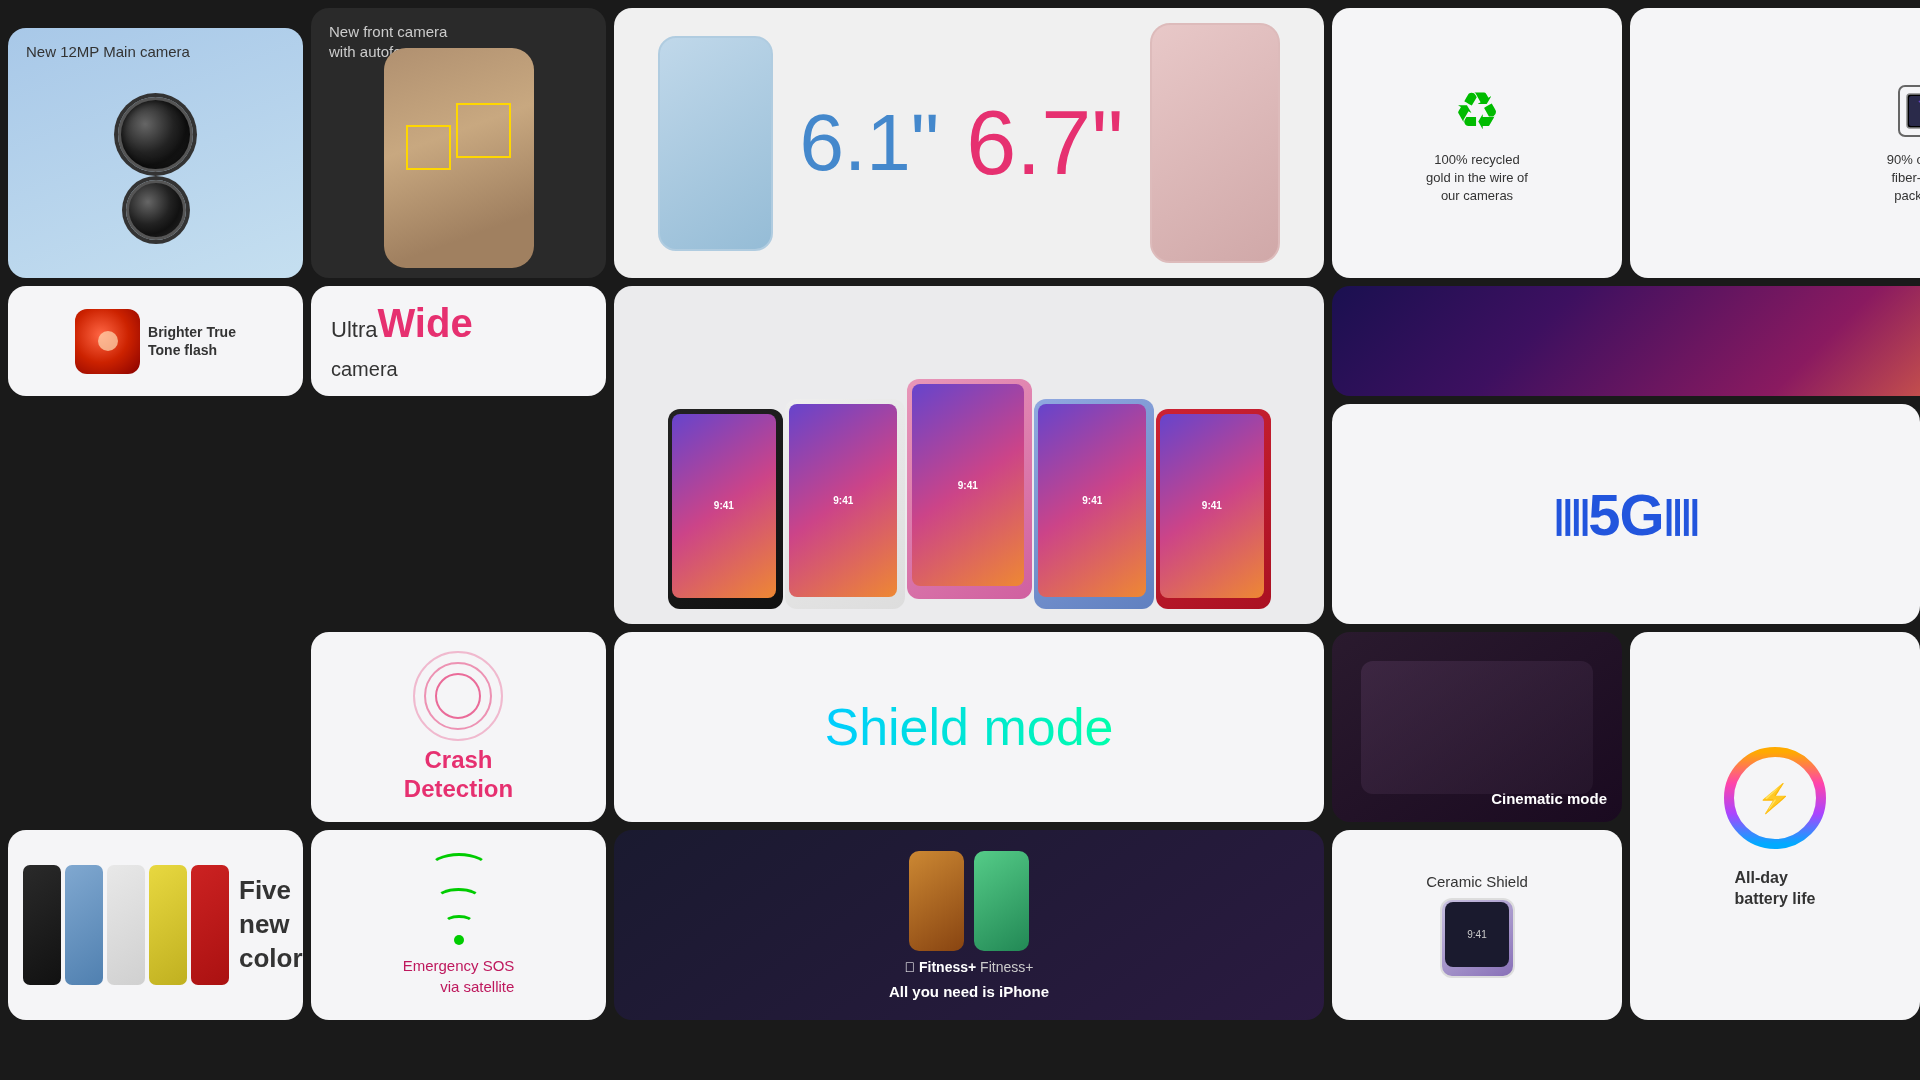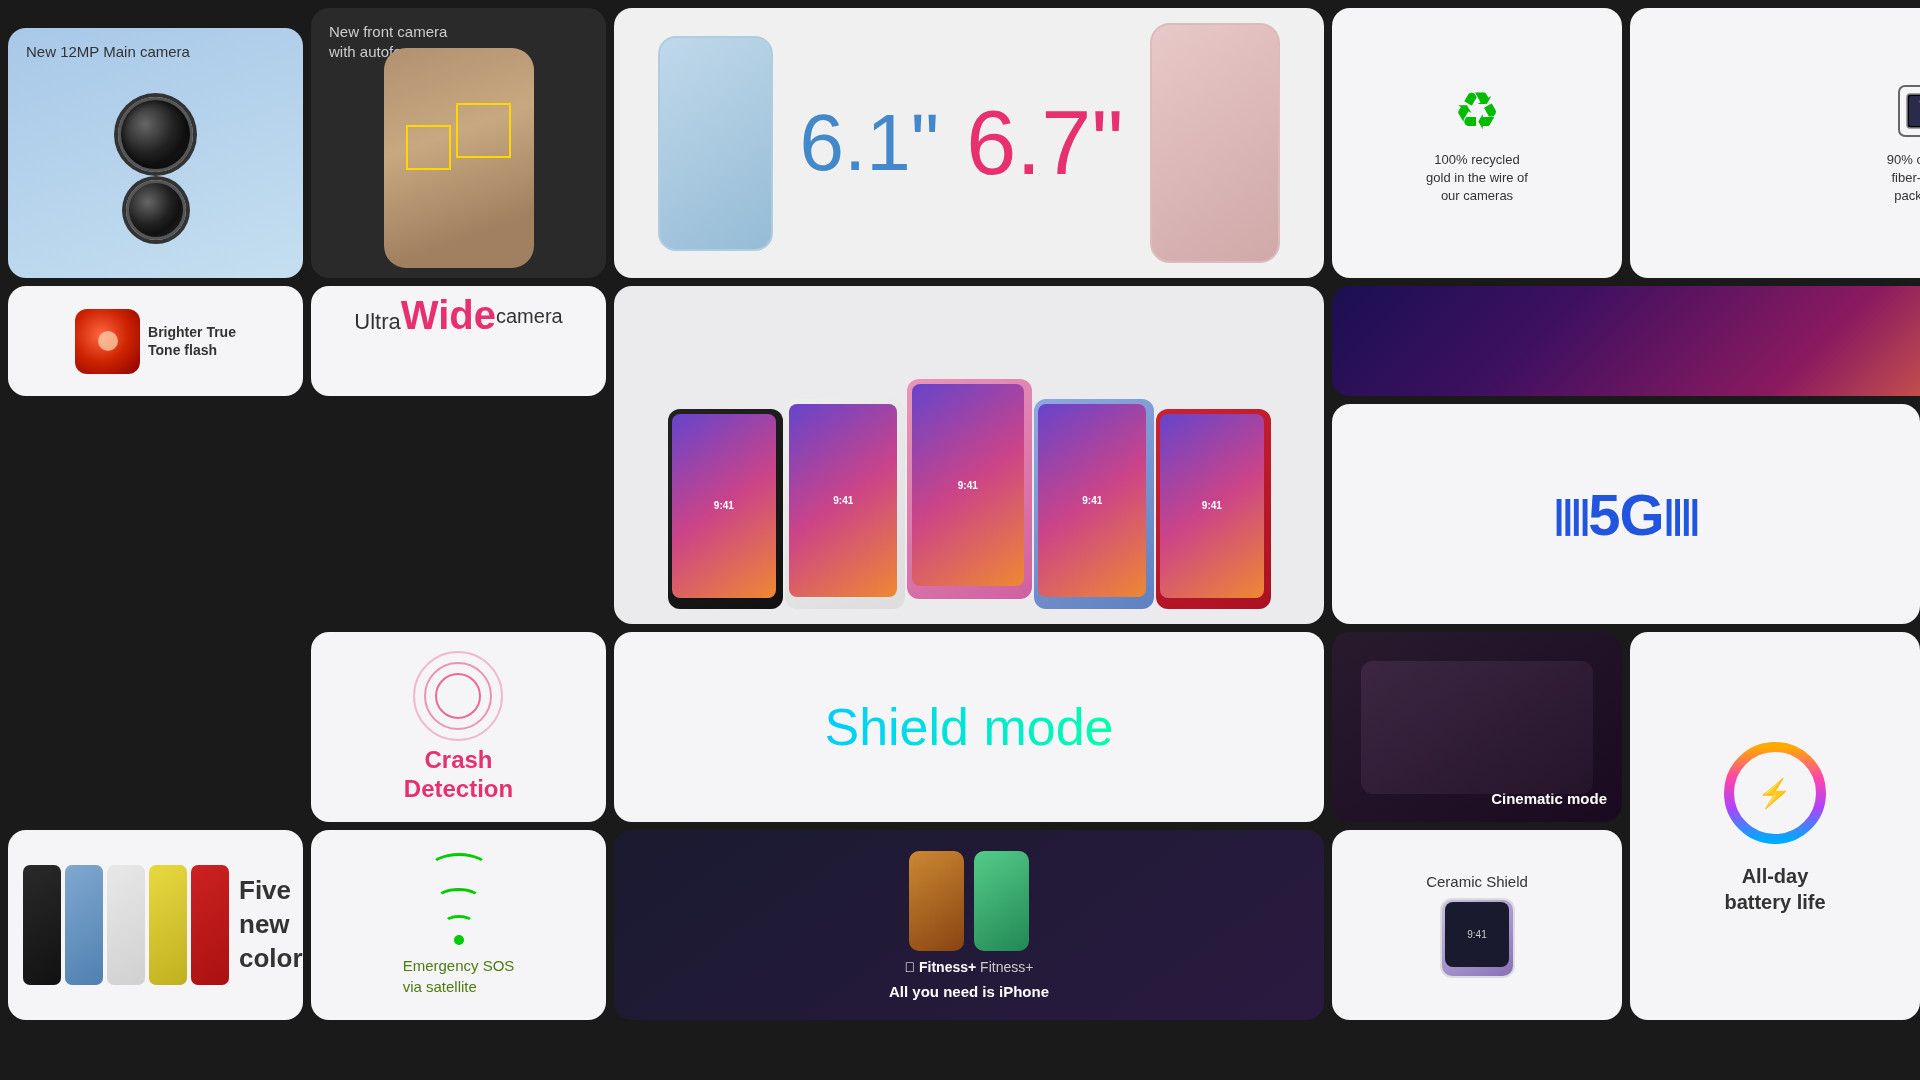--- a/index.html
+++ b/index.html
@@ -243,21 +243,21 @@
       border-radius: 50%;
       border: 2px solid #e63070;
     }
     .cr1 { width: 90px; height: 90px; opacity: 0.3; }
     .cr2 { width: 68px; height: 68px; opacity: 0.5; }
     .cr3 { width: 46px; height: 46px; opacity: 0.7; }
     .crash-title { font-size: 24px; font-weight: 800; color: #e63070; text-align: center; line-height: 1.2; }
 
     
     .batt-ring-svg { width: 110px; height: 110px; }
-    .batt-label-main { font-size: 20px; font-weight: 700; color: #333; text-align: center; line-height: 1.3; }
+    .batt-label-main { font-size: 16px; font-weight: 700; color: #333; line-height: 1.3; }
 
     
     .sos-wave-container {
       display: flex;
       flex-direction: column;
       align-items: center;
       gap: 5px;
     }
     .sos-arc {
       border-top: 3px solid #00cc00;
@@ -392,21 +392,21 @@
   </div>
 
   <div class="tile r2c1" style="flex-direction:row; gap:8px; padding:10px 15px; align-items:center;">
     <div style="width:65px; height:65px; background: radial-gradient(circle at 40% 40%, #ff6644 0%, #cc2200 50%, #880000 100%); border-radius:12px; flex-shrink:0; display:flex; align-items:center; justify-content:center;">
       <div style="width:20px; height:20px; background:rgba(255,220,180,0.7); border-radius:50%;"></div>
     </div>
     <span style="font-size:14px; font-weight:600; color:#333; line-height:1.3; white-space:pre-line;">Brighter True
 Tone flash</span>
   </div>
 
-  <div class="tile r2c2" style="flex-direction:row; align-items:flex-start; padding:7px 20px; ">
+  <div class="tile r2c2" style="flex-direction:column; align-items:flex-start; padding:7px 20px; ">
     <div>
       <span style="font-size:22px; font-weight:300; color:#333;">Ultra</span><span style="font-size:40px; font-weight:800; color:#e63070;">Wide</span>
     </div>
     <span style="font-size:20px; font-weight:400; color:#333;margin-top:12px;">camera</span>
   </div>
 
   <div class="tile r2c3" style="background:#ebebed; grid-row: 2/4;">
     <div class="phones-multi">
       <div class="pm-phone pm-black">
         <div class="pm-screen">
@@ -510,21 +510,21 @@
     </div>
   </div>
 
   <div class="tile r5c2" style="grid-column:2; grid-row:5; flex-direction:column; gap:10px; padding:15px;">
     <div class="sos-wave-container">
       <div class="sos-arc sos-a1"></div>
       <div class="sos-arc sos-a2"></div>
       <div class="sos-arc sos-a3"></div>
       <div class="sos-dot"></div>
     </div>
-    <span style="font-size:15px; font-weight:500; color:#4d7c0f; text-align:left; line-height:1.4; white-space:pre-line;">Emergency SOS
+    <span style="font-size:15px; font-weight:500; color:#be185d; text-align:right; line-height:1.4; white-space:pre-line;">Emergency SOS
 via satellite</span>
   </div>
 
   <div class="tile tile-fitness-bg r5c3" style="grid-column:3; grid-row:5;">
     <div class="fitness-vis">
       <div class="fit-people">
         <div class="fit-p1"></div>
         <div class="fit-p2"></div>
       </div>
       <span class="fit-label-a" style="font-size:14px; color:#ccc;">

